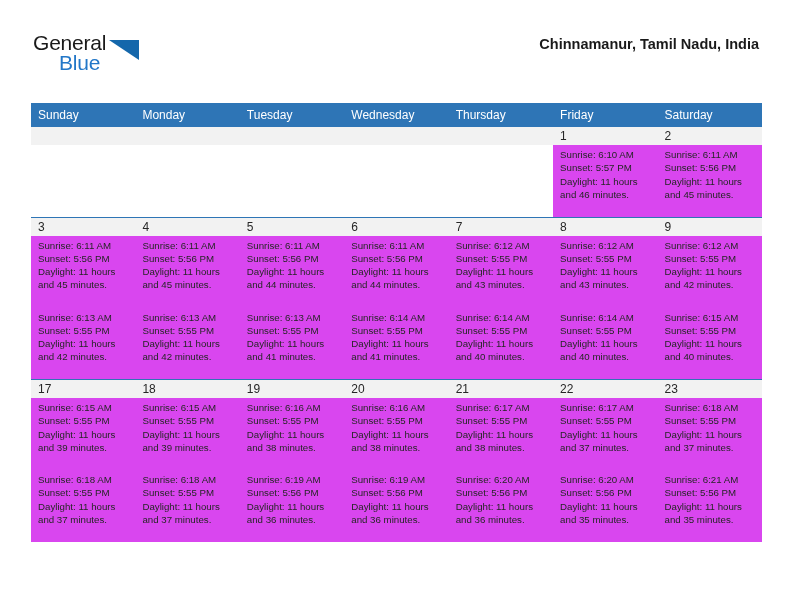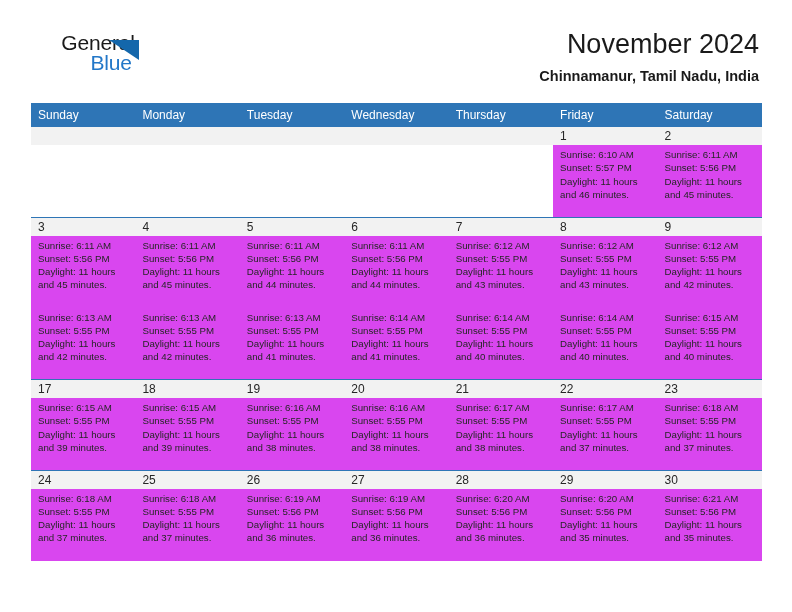--- a/index.html
+++ b/index.html
@@ -18,21 +18,21 @@
 
   
   .header {
     position: relative;
     height: 72px;
     padding: 22px 30px 0 30px;
   }
   .logo {
     position: absolute;
     left: 33px; top: 32px;
-    width: 130px; height: 48px; text-align: center;
+    width: 130px; height: 48px;
   }
   .logo-general {
     font-size: 21px;
     color: #1a1a1a;
     letter-spacing: -0.2px;
     line-height: 22px;
     font-family: "Liberation Sans", sans-serif;
   }
   .logo-blue {
     font-size: 21px;
@@ -115,21 +115,20 @@
 
 <div id="page">
 
   <div class="header">
     <div class="logo">
       <span class="logo-general">General</span>
       <span class="logo-triangle"></span>
       <span class="logo-blue">Blue</span>
     </div>
     <div class="title-block">
-      <h1 class="cal-title">November 2024</h1>
       <h2 class="cal-subtitle">Chinnamanur, Tamil Nadu, India</h2>
     </div>
   </div>
 
   <table class="calendar">
     <thead>
       <tr>
         <th>Sunday</th>
         <th>Monday</th>
         <th>Tuesday</th>
@@ -311,29 +310,20 @@
             <span class="info-line">Daylight: 11 hours</span>
             <span class="info-line">and 37 minutes.</span>
           </td>
           <td>
             <span class="info-line">Sunrise: 6:18 AM</span>
             <span class="info-line">Sunset: 5:55 PM</span>
             <span class="info-line">Daylight: 11 hours</span>
             <span class="info-line">and 37 minutes.</span>
           </td>
         </tr>
-        <tr class="daynum-row">
-          <td>24</td>
-          <td>25</td>
-          <td>26</td>
-          <td>27</td>
-          <td>28</td>
-          <td>29</td>
-          <td>30</td>
-        </tr>
         <tr class="info-row">
           <td>
             <span class="info-line">Sunrise: 6:18 AM</span>
             <span class="info-line">Sunset: 5:55 PM</span>
             <span class="info-line">Daylight: 11 hours</span>
             <span class="info-line">and 37 minutes.</span>
           </td>
           <td>
             <span class="info-line">Sunrise: 6:18 AM</span>
             <span class="info-line">Sunset: 5:55 PM</span>

